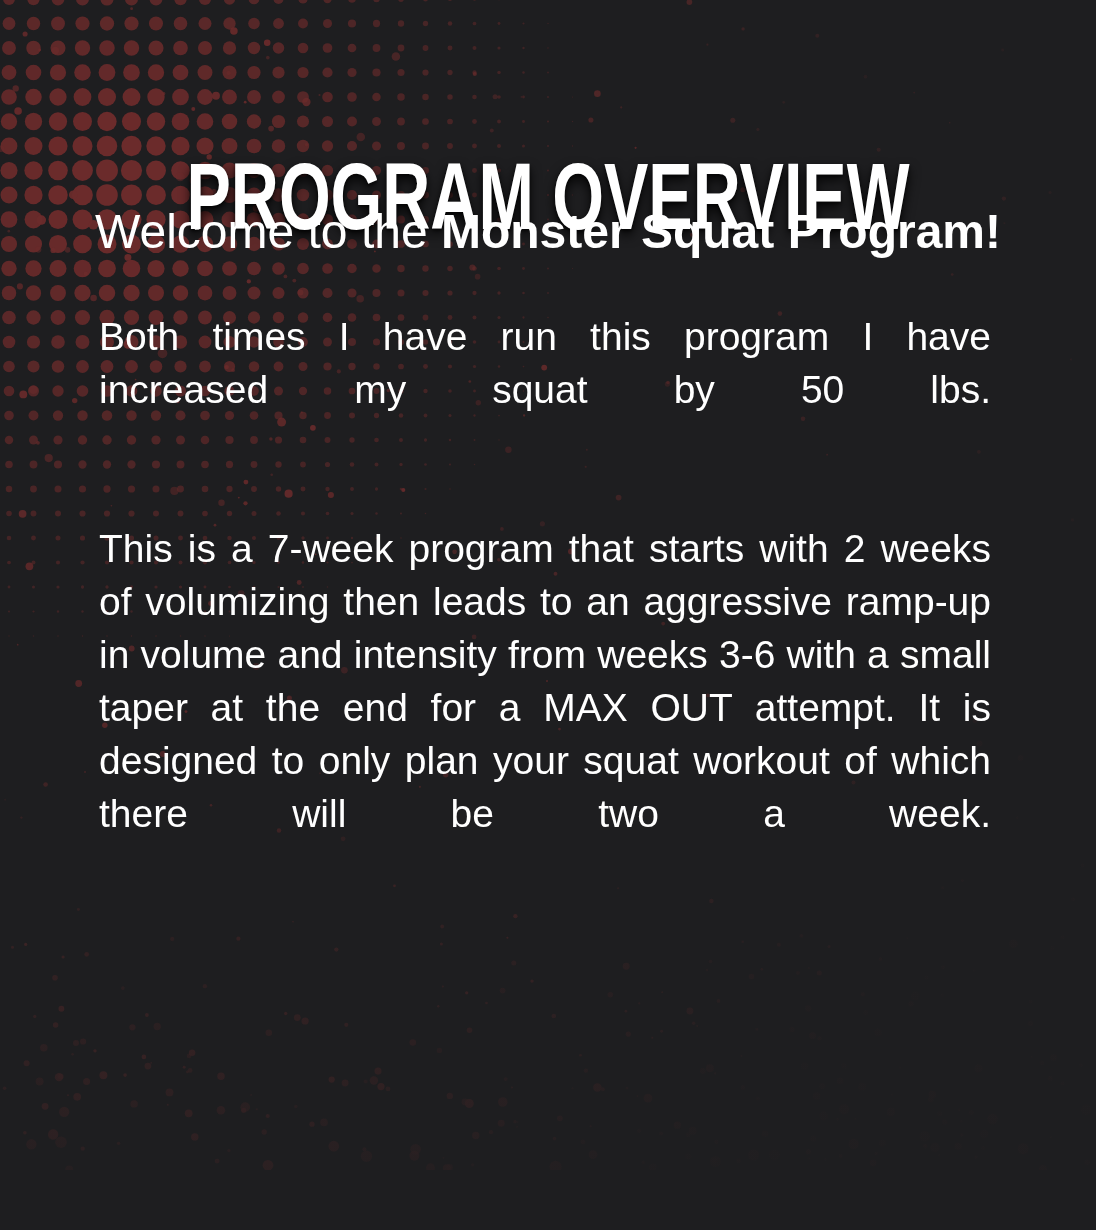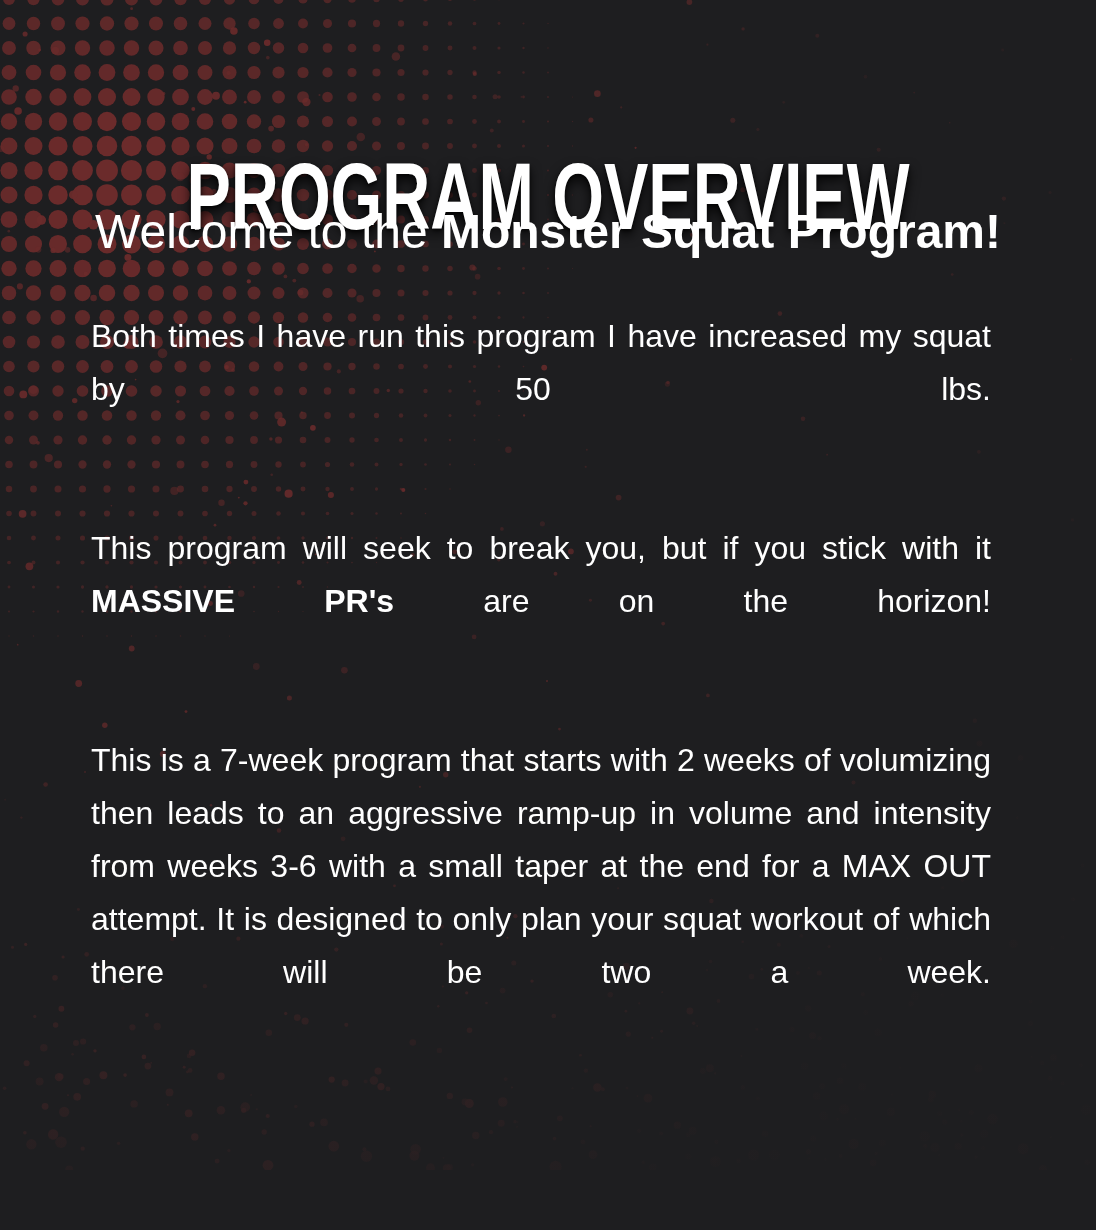--- a/index.html
+++ b/index.html
@@ -97,26 +97,26 @@
   }
 
   #body {
     position: absolute;
     left: 91px;
     top: 310px;
     width: 900px;
   }
   .para {
     color: #ffffff;
-    font-size: 32px;
+    font-size: 39px;
     line-height: 53px;
     font-weight: 400;
     text-align: justify;
     text-justify: inter-word;
-    margin: 0 0 53px 0;
+    margin: 0 0 53px 8px;
     -webkit-hyphens: none;
     hyphens: none;
   }
   .para:last-child {
     margin-bottom: 0;
   }
   .para b {
     font-weight: 700;
   }
   
@@ -1244,18 +1244,17 @@
   <div id="content">
 
     <h1 id="title">PROGRAM OVERVIEW</h1>
 
     <div id="subtitle">
       <span>Welcome to the </span><b>Monster Squat Program!</b>
     </div>
 
     <div id="body">
         <p class="para"><span>Both times I have run this program I have increased my squat by 50 lbs.</span></p>
-        <p class="para"><span>This program will seek to break you, but if you stick with it </span><b>MASSIVE PR's</b><span> are on the horizon!</span></p>
         <p class="para"><span>This is a 7-week program that starts with 2 weeks of volumizing then leads to an aggressive ramp-up in volume and intensity from weeks 3-6 with a small taper at the end for a MAX OUT attempt. It is designed to only plan your squat workout of which there will be two a week.</span></p>
       </div>
 
   </div>
 </div>
 
 </body></html>

